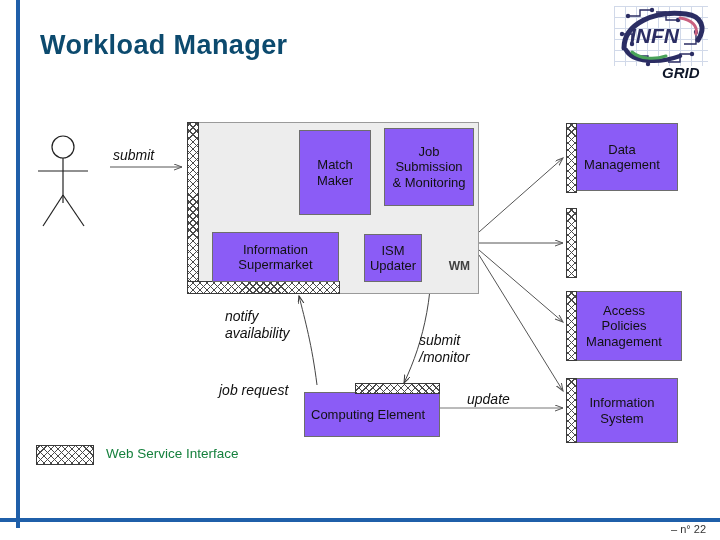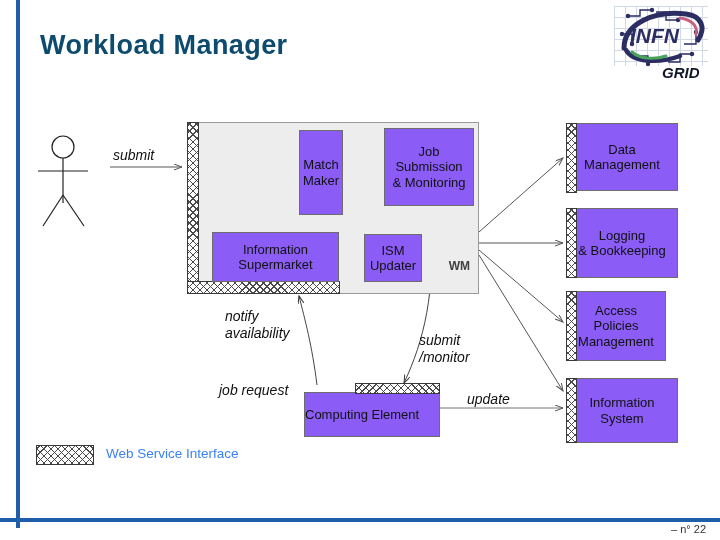--- a/index.html
+++ b/index.html
@@ -94,21 +94,21 @@
     line-height:1.22;
   }
 
   
   .legend{position:absolute;left:36px;top:443px;}
   .legend .sw{
     position:absolute;left:0;top:2px;width:58px;height:20px;
   }
   .legend .txt{
     position:absolute;left:70px;top:3px;
-    font-size:13.5px;color:#3b82f6;white-space:nowrap;
+    font-size:13.5px;color:#15803d;white-space:nowrap;
   }
 
   
   .footer{
     position:absolute;right:14px;top:523px;
     font-size:11px;color:#333;white-space:nowrap;
   }
 </style>
 </head>
 <body>
@@ -193,21 +193,21 @@
     </svg>
 
     <div class="wmpanel">
       <div class="wmlabel">WM</div>
     </div>
 
     <div class="hatch" style="left:187px;top:27px;width:12px;height:172px;"></div>
     <div class="hatch" style="left:187px;top:186px;width:153px;height:13px;"></div>
 
 
-    <div class="dbox" style="left:299px;top:35px;width:44px;height:85px;align-items:center;">
+    <div class="dbox" style="left:299px;top:35px;width:72px;height:85px;align-items:center;">
       <span style="white-space:pre-line">Match
 Maker</span>
     </div>
 
     <div class="dbox" style="left:384px;top:33px;width:90px;height:78px;">
       <span style="white-space:pre-line">Job
 Submission
 &amp; Monitoring</span>
     </div>
 
@@ -220,40 +220,36 @@
       <span style="white-space:pre-line">ISM
 Updater</span>
     </div>
 
     <div class="dbox" style="left:566px;top:28px;width:112px;height:68px;">
       <span style="white-space:pre-line">Data
 Management</span>
     </div>
     <div class="hatch" style="left:566px;top:28px;width:11px;height:70px;"></div>
 
-    <div class="dbox" style="left:566px;top:113px;width:112px;height:70px;">
-      <span style="white-space:pre-line">Logging
-&amp; Bookkeeping</span>
-    </div>
     <div class="hatch" style="left:566px;top:113px;width:11px;height:70px;"></div>
 
-    <div class="dbox" style="left:566px;top:196px;width:100px;height:70px;">
+    <div class="dbox" style="left:566px;top:196px;width:116px;height:70px;">
       <span style="white-space:pre-line">Access
 Policies
 Management</span>
     </div>
     <div class="hatch" style="left:566px;top:196px;width:11px;height:70px;"></div>
 
     <div class="dbox" style="left:566px;top:283px;width:112px;height:65px;">
       <span style="white-space:pre-line">Information
 System</span>
     </div>
     <div class="hatch" style="left:566px;top:283px;width:11px;height:65px;"></div>
 
-    <div class="dbox" style="left:304px;top:297px;width:136px;height:45px;justify-content:flex-start;padding-left:0;">
+    <div class="dbox" style="left:304px;top:297px;width:136px;height:45px;justify-content:flex-start;padding-left:6px;">
       <span>Computing Element</span>
     </div>
     <div class="hatch" style="left:355px;top:288px;width:85px;height:11px;"></div>
 
     <div class="lbl" style="left:113px;top:52px;">submit</div>
 
     <div class="lbl" style="left:199px;top:213px;white-space:pre-line;margin-left:26px;">notify
 availability</div>
 
     <div class="lbl" style="left:219px;top:275px;margin-top:12px;">job request</div>

